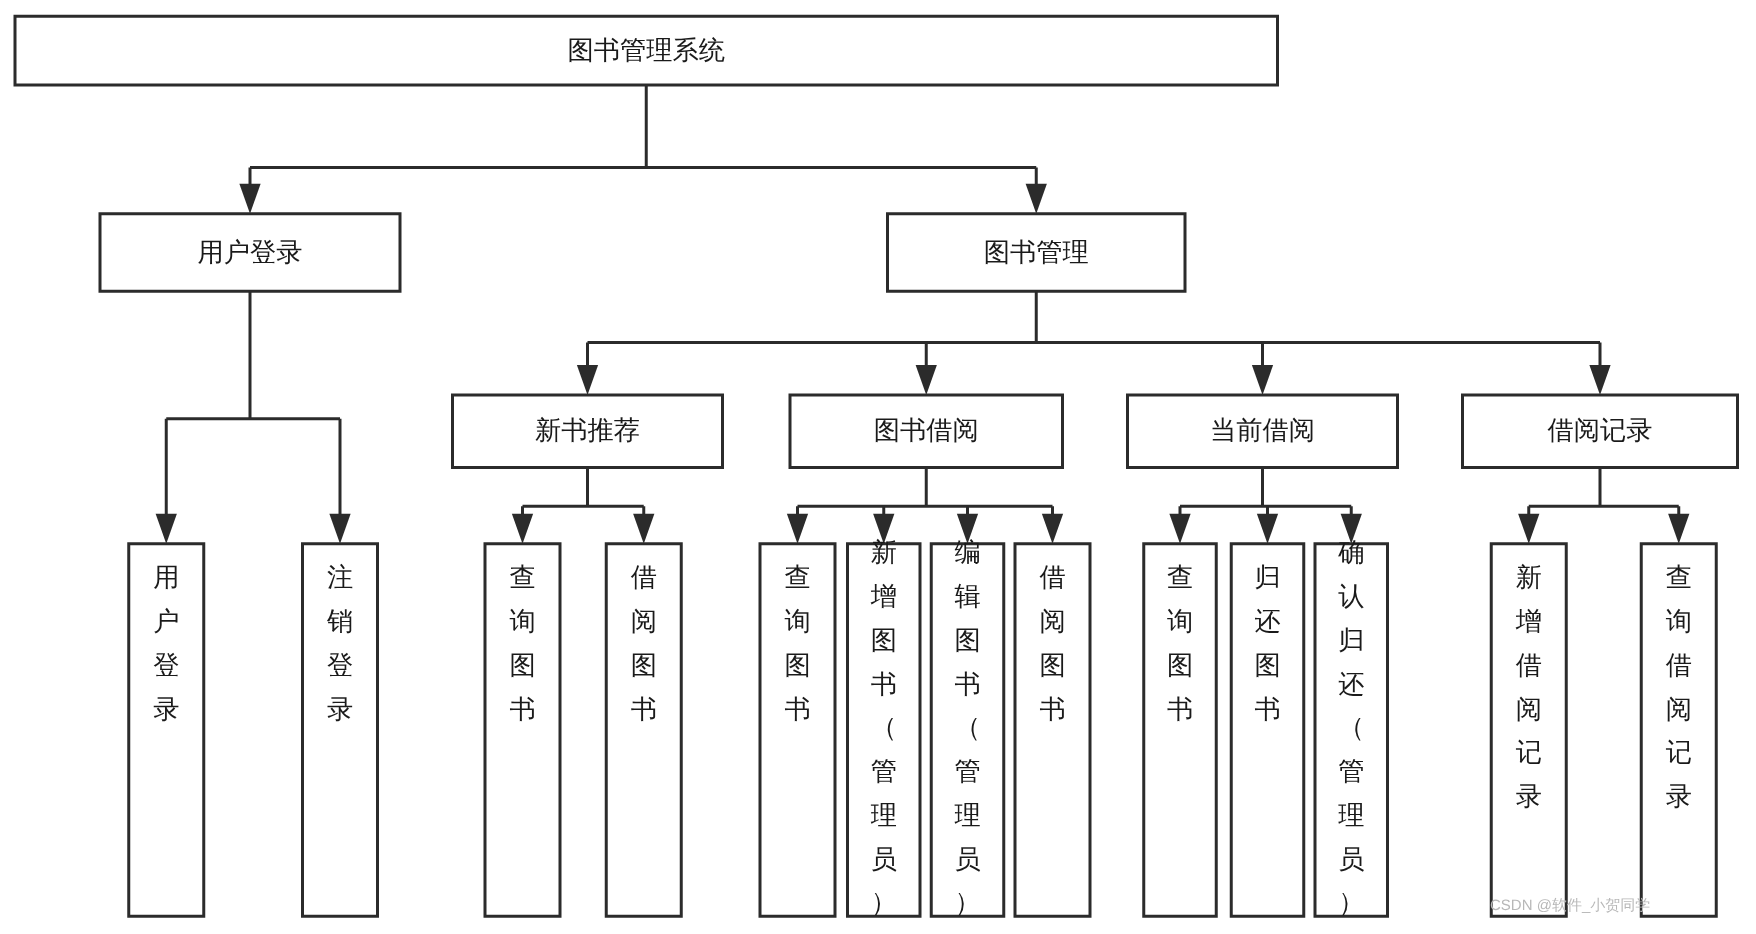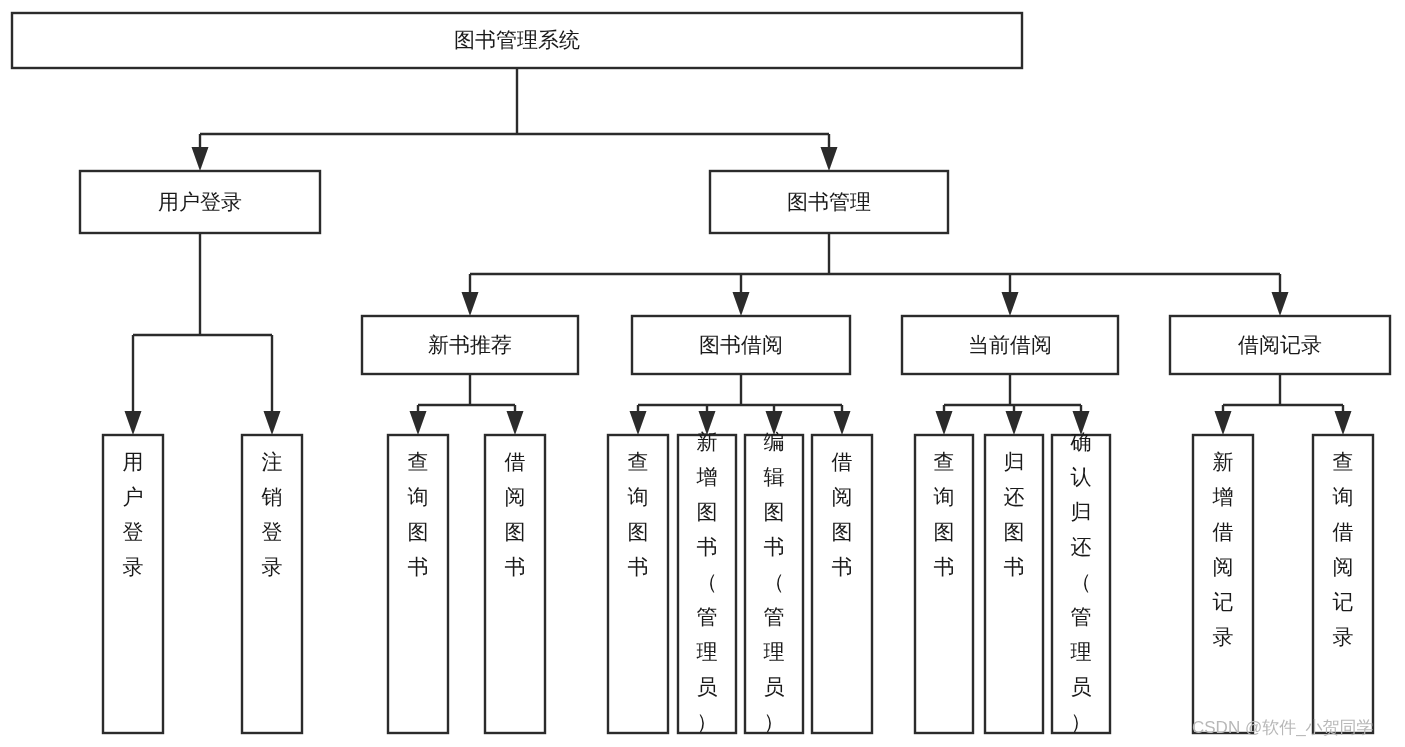--- a/index.html
+++ b/index.html
@@ -52,21 +52,21 @@
   }
   .node-label-v {
     font-family: "Liberation Sans", "DejaVu Sans", sans-serif;
     font-size: 21px;
     fill: #1a1a1a;
     text-anchor: middle;
   }
   .watermark-text {
     position: absolute;
     font-family: "Liberation Sans", "DejaVu Sans", sans-serif;
-    font-size: 17px;
+    font-size: 12px;
     color: #b8b8b8;
     white-space: nowrap;
     pointer-events: none;
   }
 </style>
 </head>
 <body>
 
 <div id="diagram-root">
   <svg class="diagram-canvas" viewBox="0 0 1405 747">

